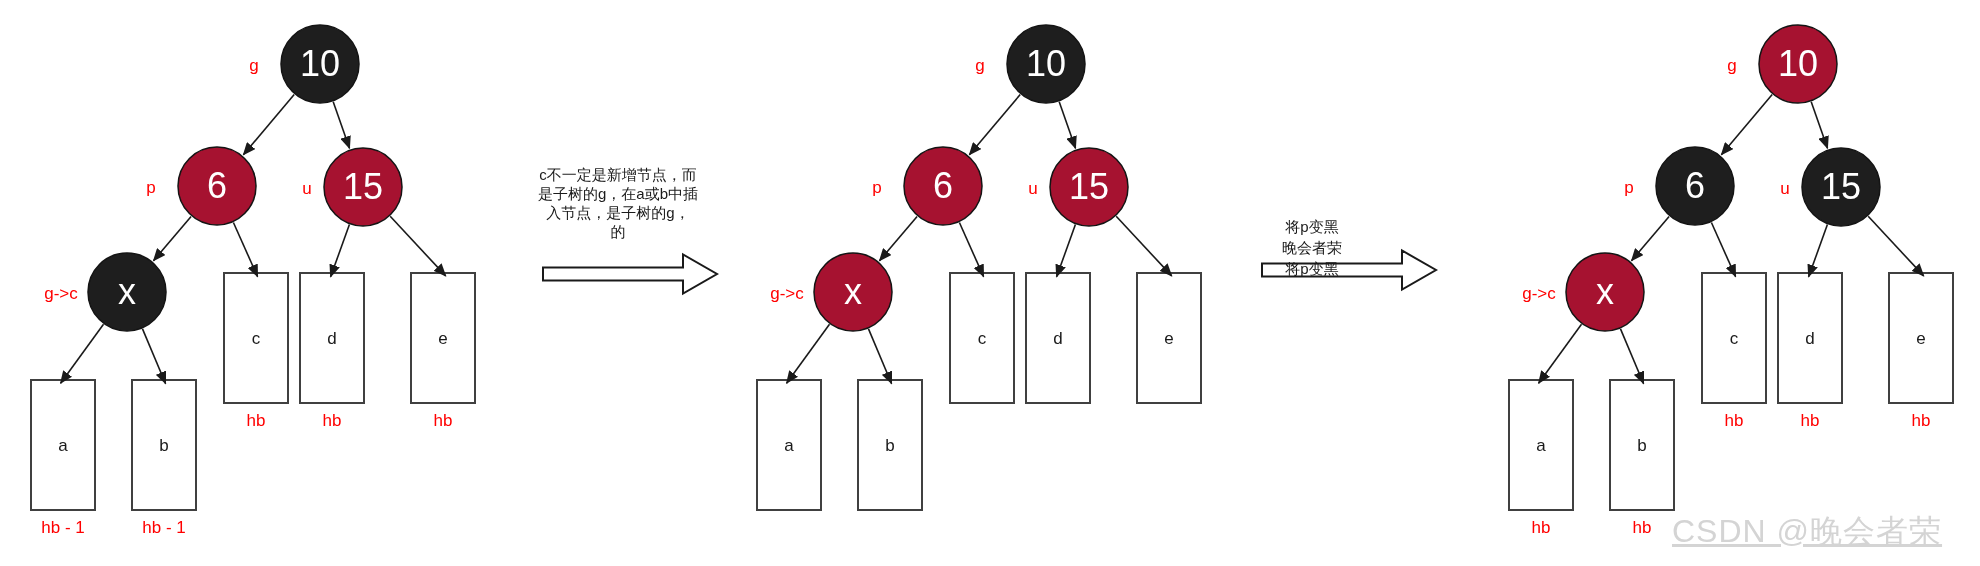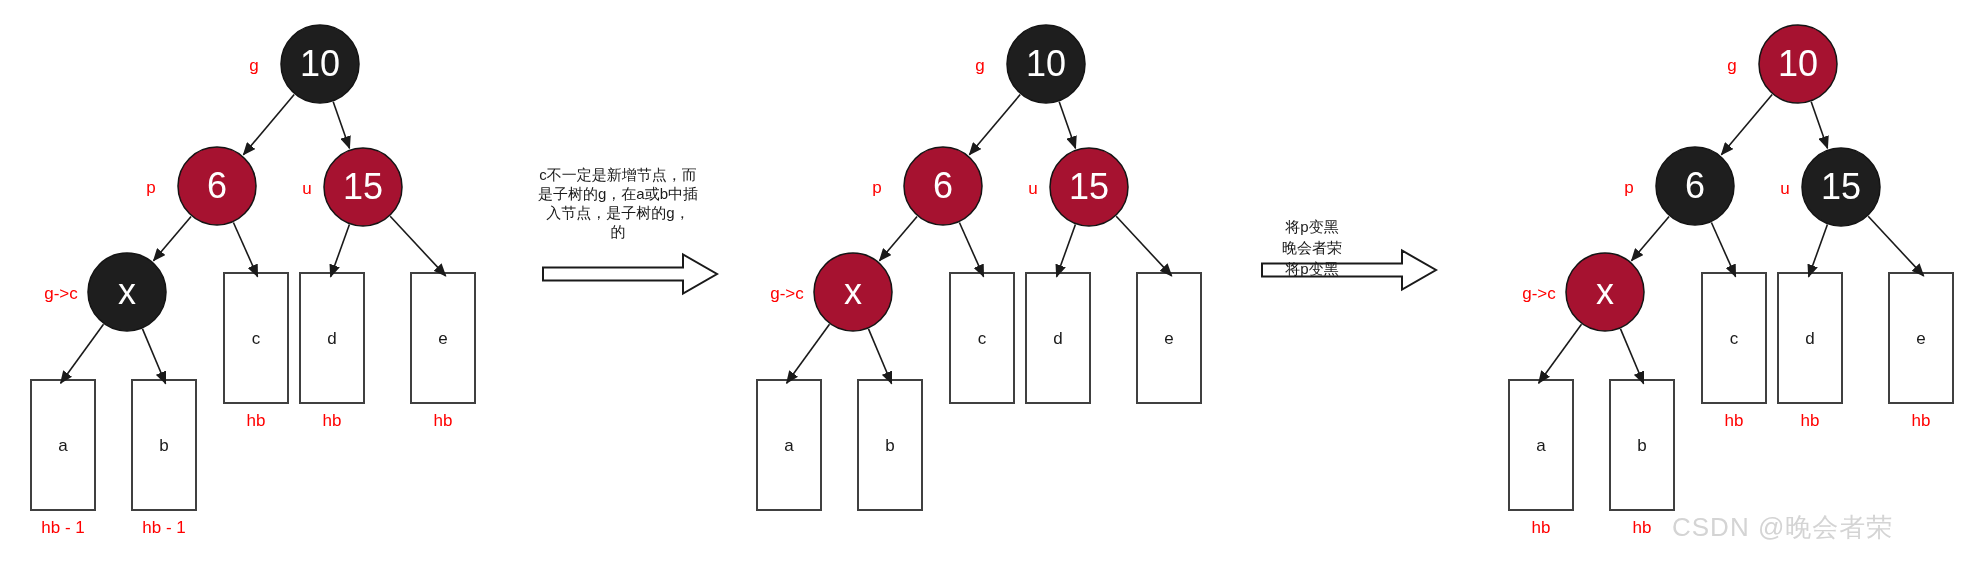--- a/index.html
+++ b/index.html
@@ -19,24 +19,25 @@
     color: #1a1a1a;
     font-size: 15px;
     white-space: nowrap;
   }
   #ann1 { left: 493px; top: 165px; width: 250px; line-height: 19px; text-align: center; }
   #ann2 { left: 1232px; top: 195px; width: 160px; line-height: 21px; margin-top: 21px; }
   .watermark {
     position: absolute;
     left: 1672px;
     top: 510px;
-    font-size: 26px;
+    font-size: 32px;
     color: #d4d4d4;
     letter-spacing: 1px;
     white-space: nowrap;
+    text-decoration: underline;
   }
 </style>
 </head>
 <body>
 
 <div class="stage">
 
   <svg id="diagram" width="1980" height="566" viewBox="0 0 1980 566">
     <defs>
       <marker id="arrowhead" markerUnits="userSpaceOnUse" markerWidth="13" markerHeight="11" refX="12" refY="5.5" orient="auto">

